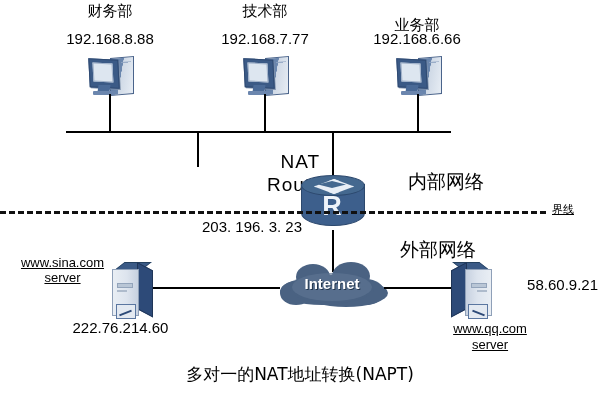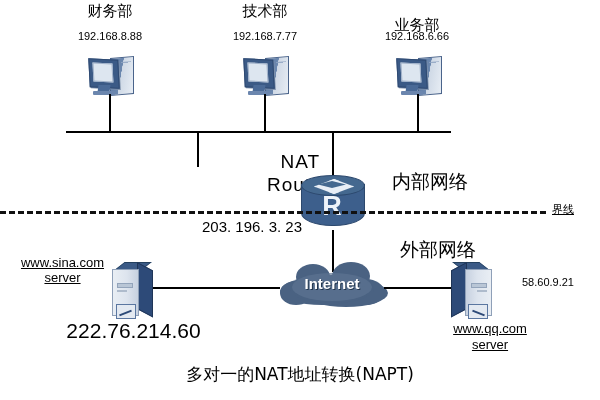--- a/index.html
+++ b/index.html
@@ -26,21 +26,21 @@
     letter-spacing: 0px;
   }
   .cn {
     font-family: "DejaVu Sans", "Liberation Sans", sans-serif;
   }
   .dept {
     font-size: 15px;
     text-align: center;
   }
   .ip {
-    font-size: 11px;
+    font-size: 15px;
     text-align: center;
   }
   .zone {
     font-size: 19px;
   }
   .small-cn {
     font-size: 11px;
   }
   .srv-lbl {
     font-size: 13px;
@@ -373,21 +373,21 @@
     <div class="diamond"></div>
     <div class="diamond-in"></div>
     <div class="rletter">R</div>
   </div>
 
   <div class="lbl ip" style="left:172px; top:219px; width:160px; font-size:15px;">203. 196. 3. 23</div>
 
   <div class="boundary" style="left:0px; top:211px; width:546px;"></div>
   <div class="lbl small-cn cn" style="left:552px; top:204px;text-decoration:underline;">界线</div>
 
-  <div class="lbl zone cn" style="left:392px; top:172px;">内部网络</div>
+  <div class="lbl zone cn" style="left:408px; top:172px;">内部网络</div>
   <div class="lbl zone cn" style="left:400px; top:240px;">外部网络</div>
 
   <div class="wire-v" style="left:332px; top:230px; height:42px;"></div>
 
   <div class="cloud" style="left:278px; top:261px;">
     <div class="bump1"></div>
     <div class="bump2"></div>
     <div class="blob"></div>
     <div class="inner"></div>
     <div class="ctext">Internet</div>
@@ -402,23 +402,23 @@
   <div class="server" style="left:112px; top:262px;">
     <div class="top"></div>
     <div class="side"></div>
     <div class="front">
       <div class="led"></div>
       <div class="slot"></div>
       <div class="drive"></div>
     </div>
   </div>
 
-  <div class="lbl ip" style="left:61px; top:320px; width:145px; font-size:21px;">222.76.214.60</div>
-
-  <div class="lbl ip" style="left:498px; top:277px; width:100px; text-align:center;">58.60.9.21</div>
+  <div class="lbl ip" style="left:48px; top:320px; width:145px; font-size:15px;">222.76.214.60</div>
+
+  <div class="lbl ip" style="left:498px; top:277px; width:100px; text-align:right;">58.60.9.21</div>
 
   <div class="server flip" style="left:452px; top:262px;">
     <div class="top"></div>
     <div class="side"></div>
     <div class="front">
       <div class="led"></div>
       <div class="slot"></div>
       <div class="drive"></div>
     </div>
   </div>

